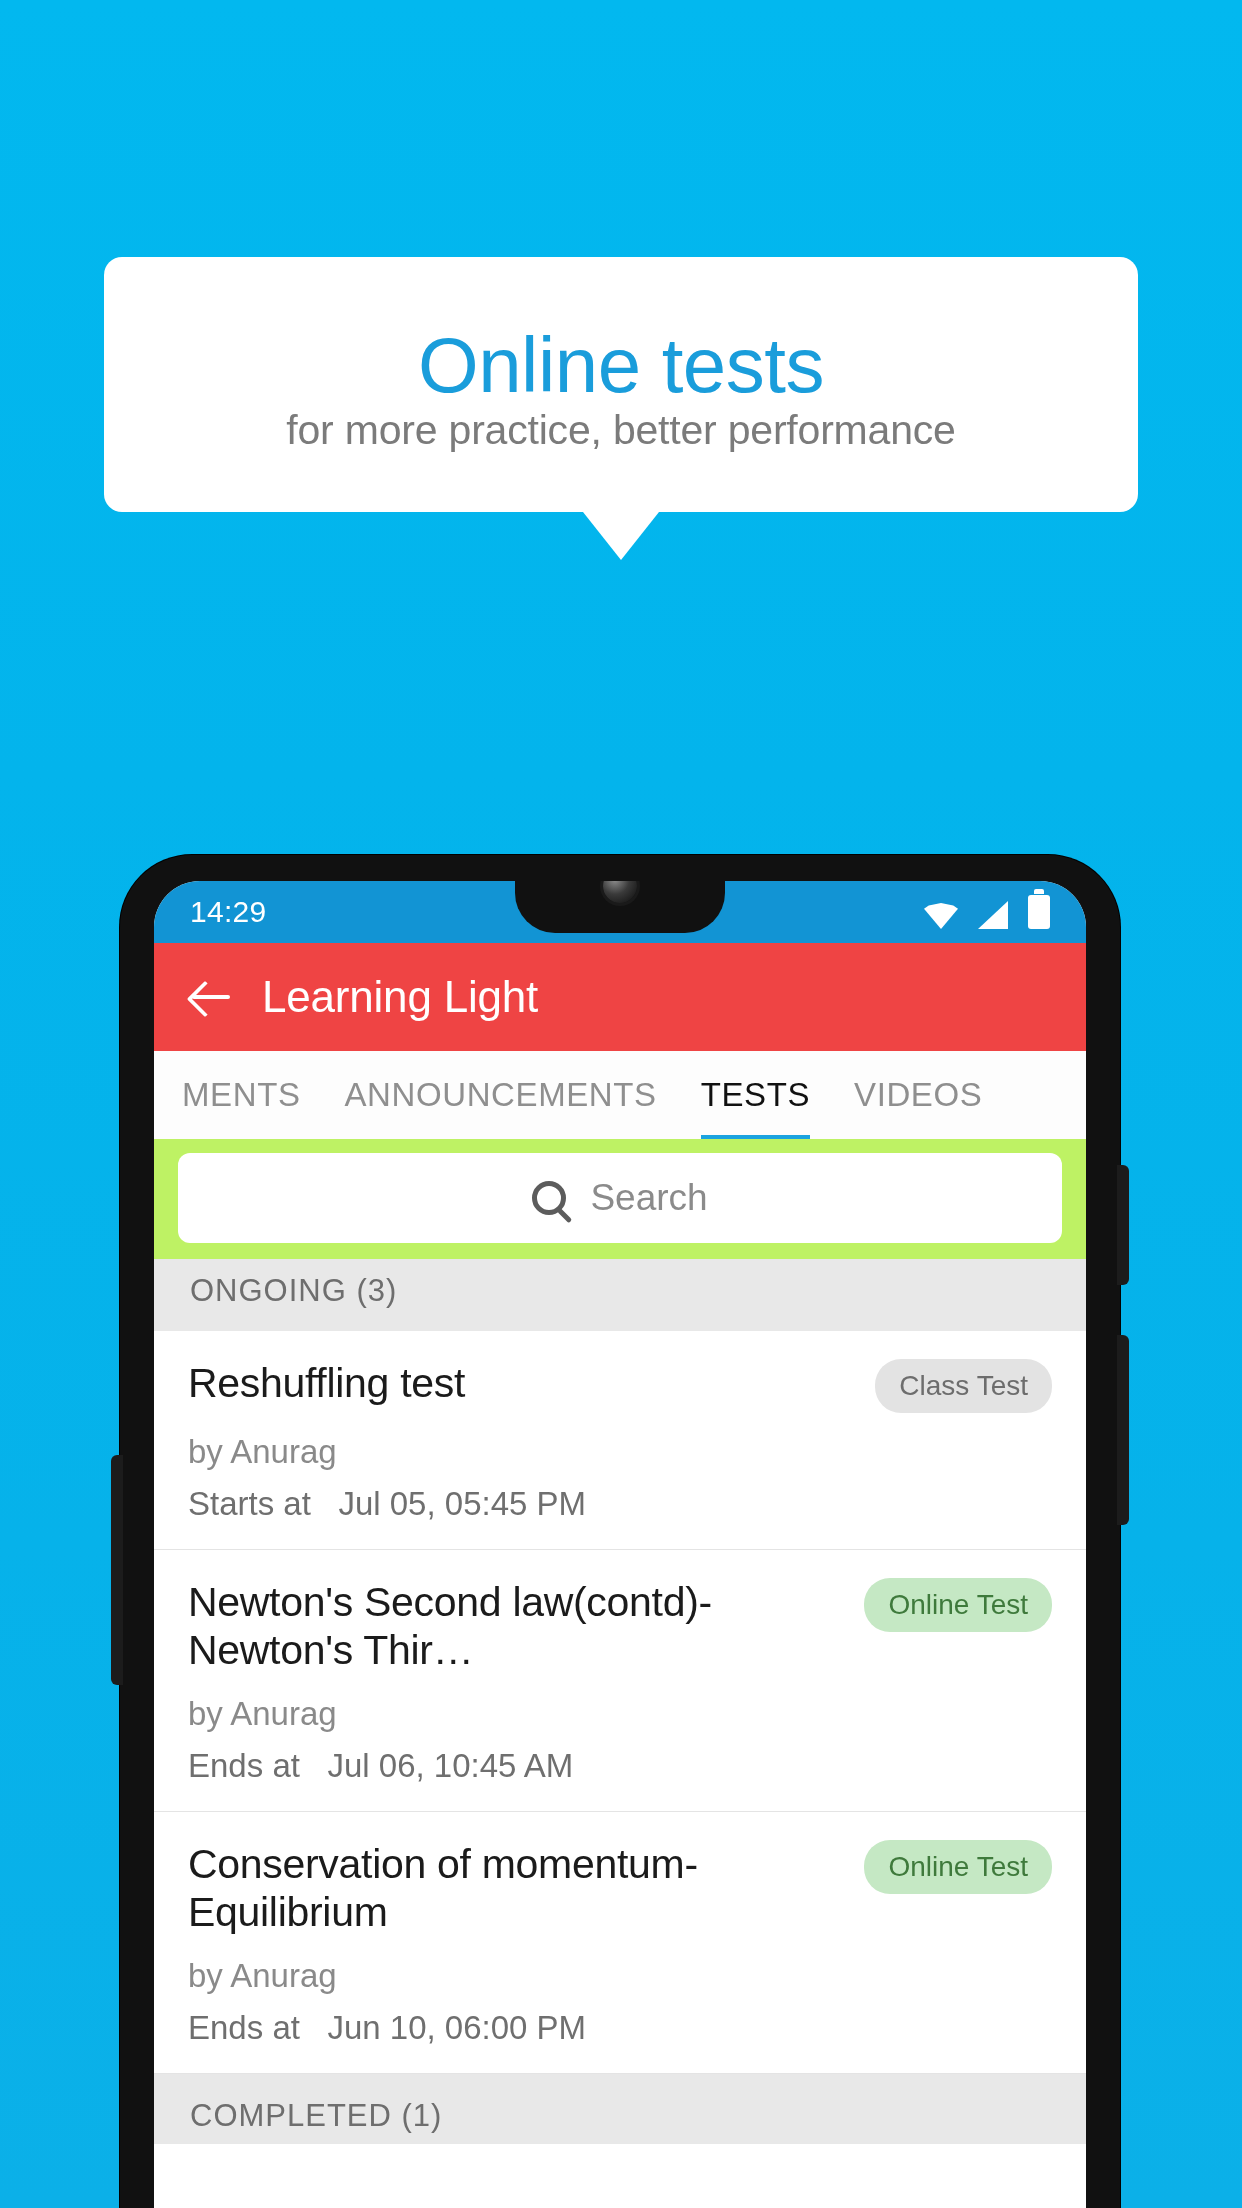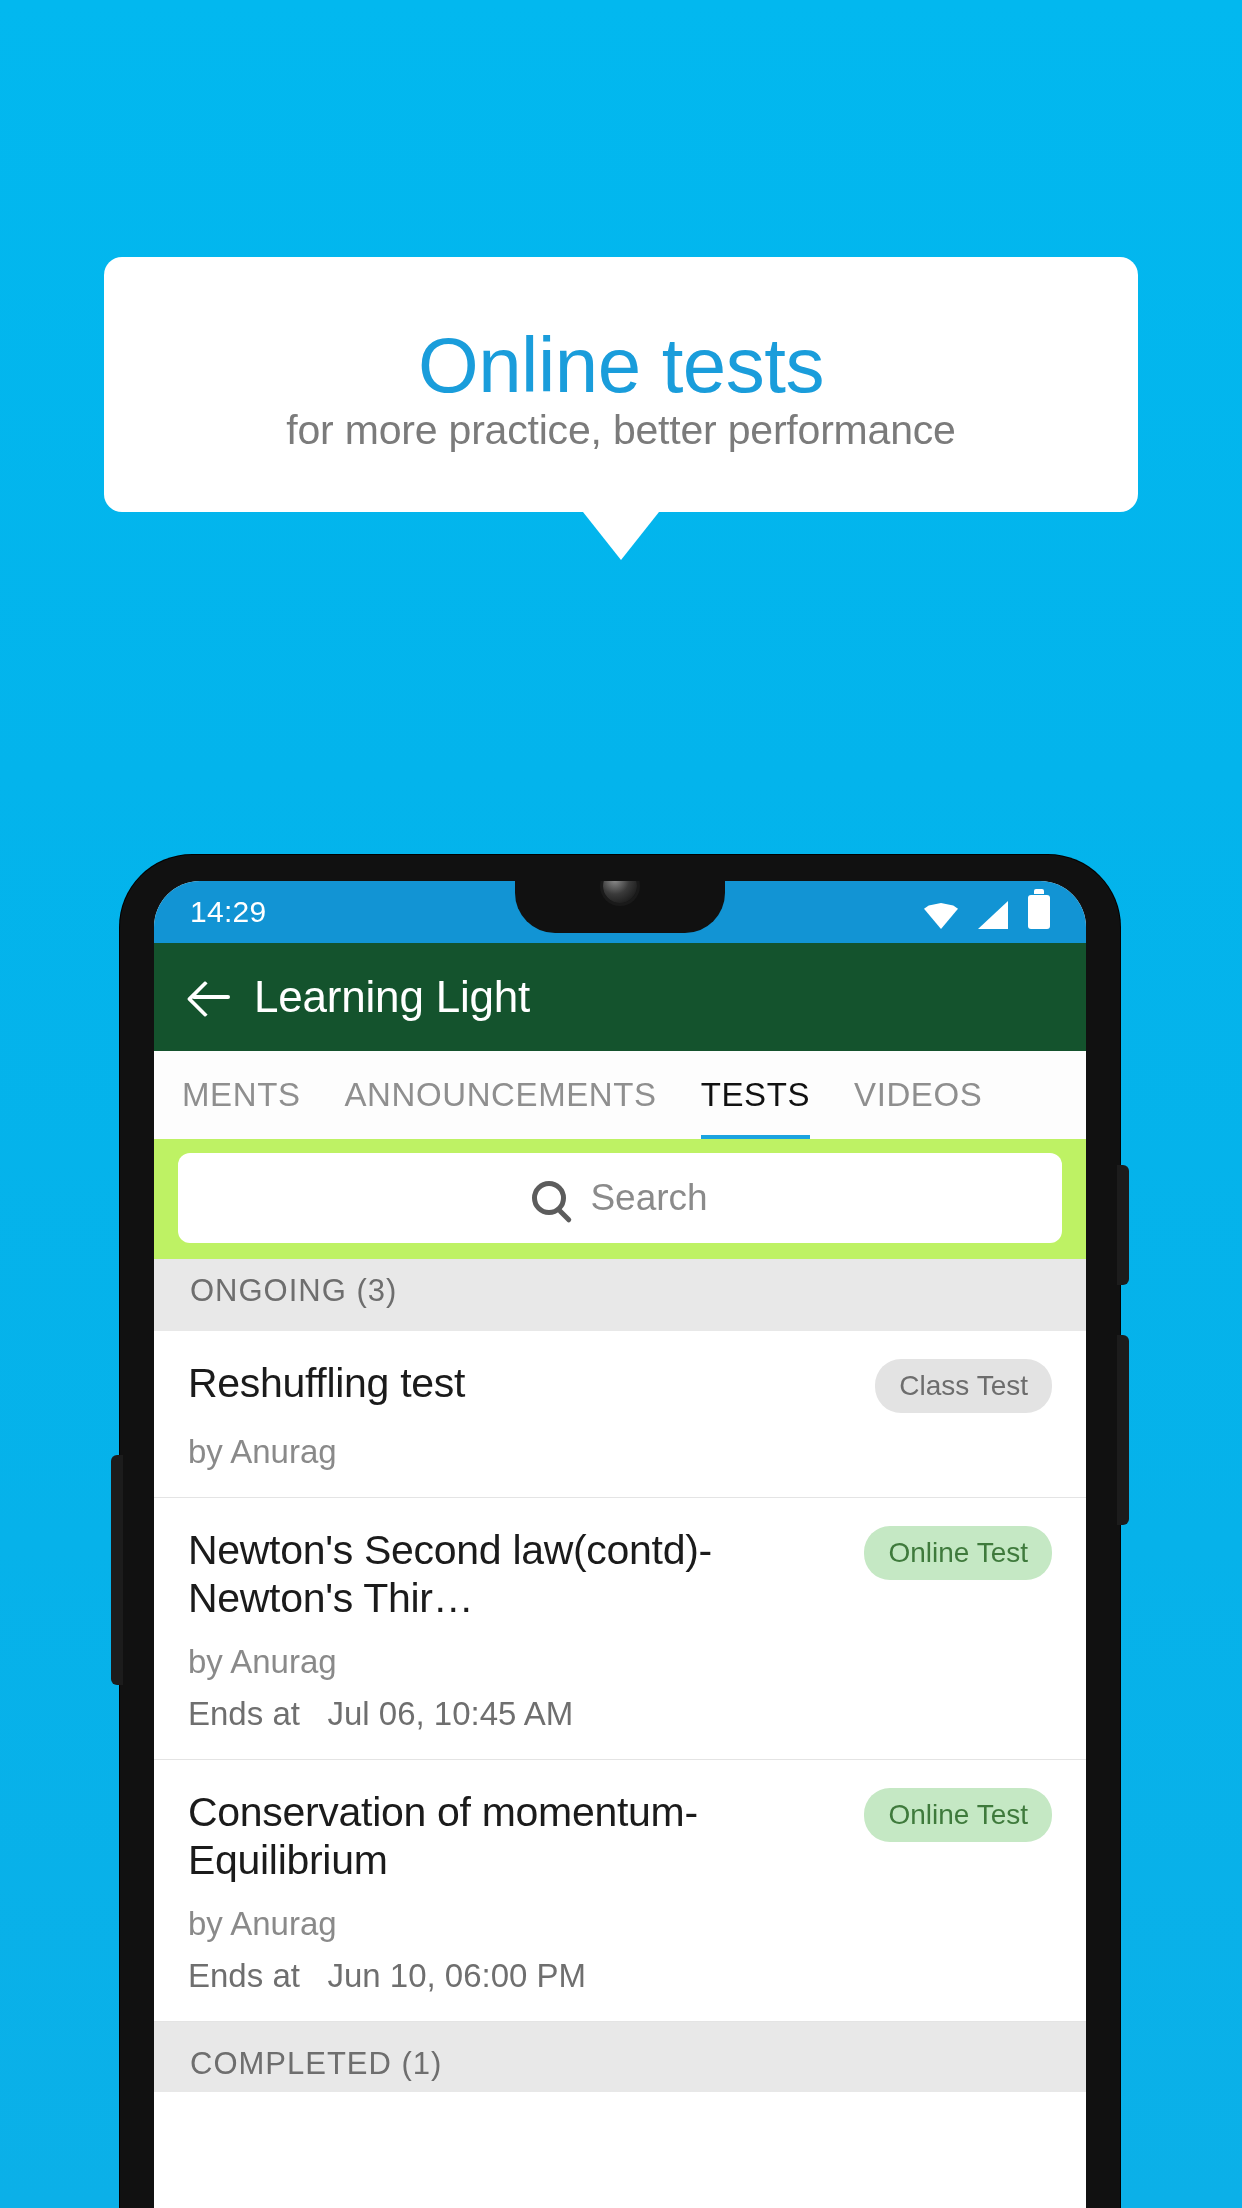--- a/index.html
+++ b/index.html
@@ -81,22 +81,22 @@
   .ic-battery {
     width:22px; height:34px; background:#fff; border-radius:3px; position:relative;
   }
   .ic-battery::before {
     content:""; position:absolute; left:50%; top:-6px; transform:translateX(-50%);
     width:10px; height:5px; background:#fff; border-radius:2px 2px 0 0;
   }
 
   
   .appbar {
-    height:108px; background:#14532d; display:flex; align-items:center;
-    padding:0 34px; gap:20px;
+    height:108px; background:#ef4444; display:flex; align-items:center;
+    padding:0 34px; gap:28px;
   }
   .back-arrow { width:46px; height:46px; position:relative; flex:none; }
   .back-arrow::before {
     content:""; position:absolute; left:4px; top:21px; width:38px; height:4px;
     background:#fff; border-radius:2px;
   }
   .back-arrow::after {
     content:""; position:absolute; left:4px; top:12px; width:22px; height:22px;
     border-left:4px solid #fff; border-bottom:4px solid #fff;
     transform:rotate(45deg); border-radius:2px;
@@ -213,20 +213,25 @@
     </div>
 
     <div class="section-head">ONGOING (3)</div>
 
     <div class="test-item">
       <div class="item-top">
         <div class="item-title">Reshuffling test</div>
         <div class="badge gray">Class Test</div>
       </div>
       <div class="item-by">by Anurag</div>
+      <div class="item-time">
+        <span class="lbl">Starts at</span>
+        &nbsp;
+        <span>Jul 05, 05:45 PM</span>
+      </div>
     </div>
 
     <div class="test-item">
       <div class="item-top">
         <div class="item-title">Newton's Second law(contd)-Newton's Thir…</div>
         <div class="badge green">Online Test</div>
       </div>
       <div class="item-by">by Anurag</div>
       <div class="item-time">
         <span class="lbl">Ends at</span>

